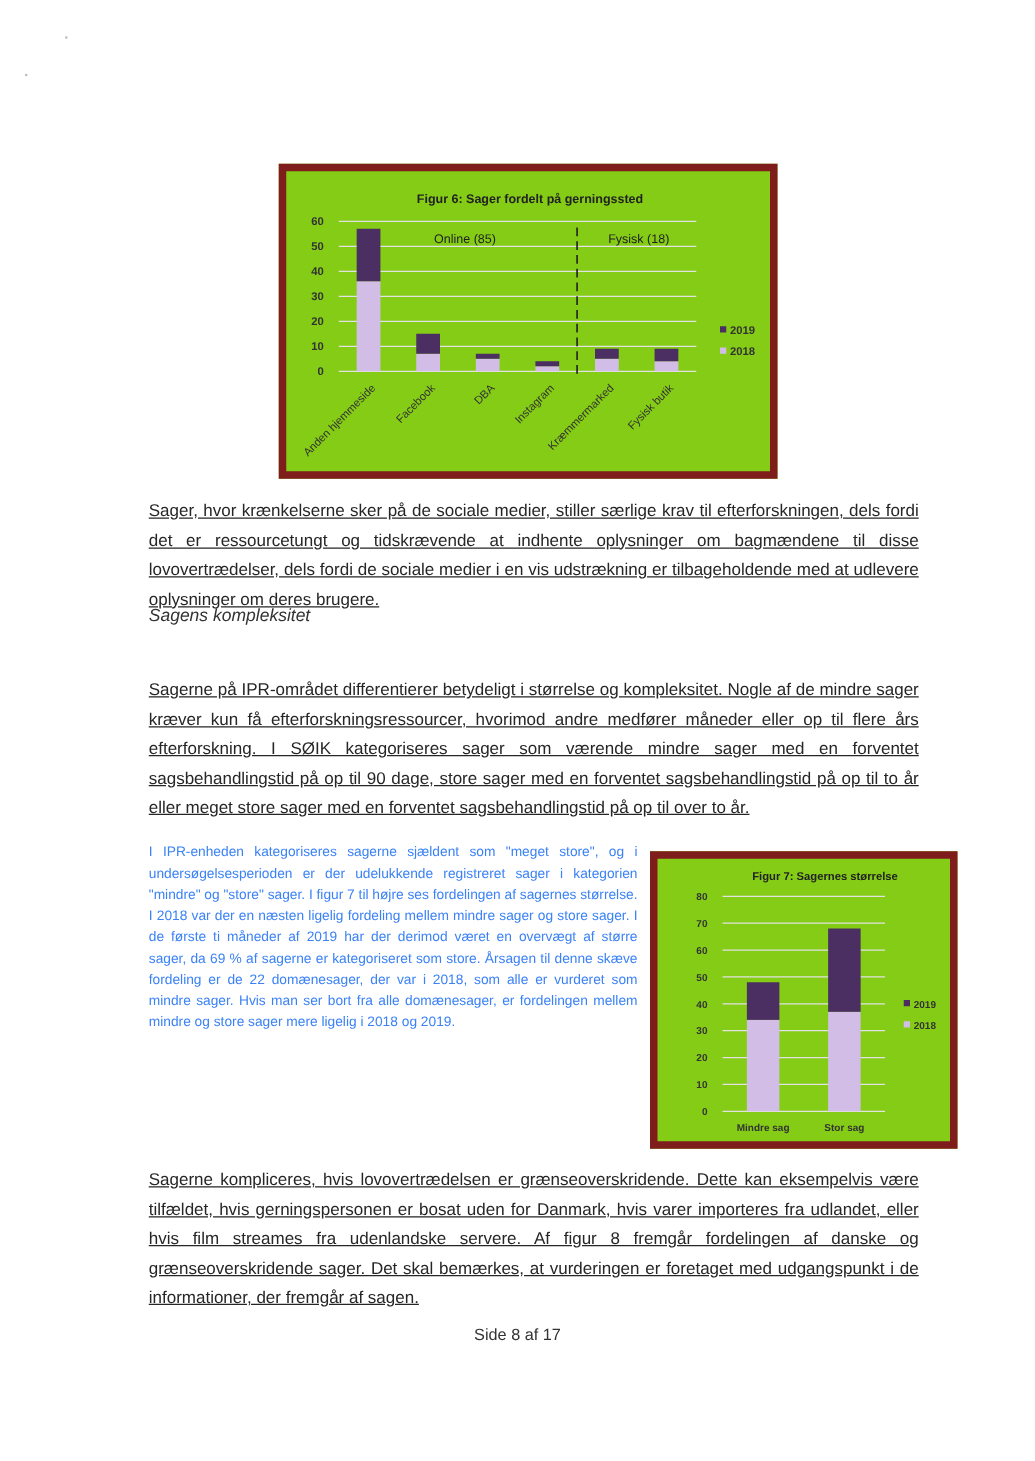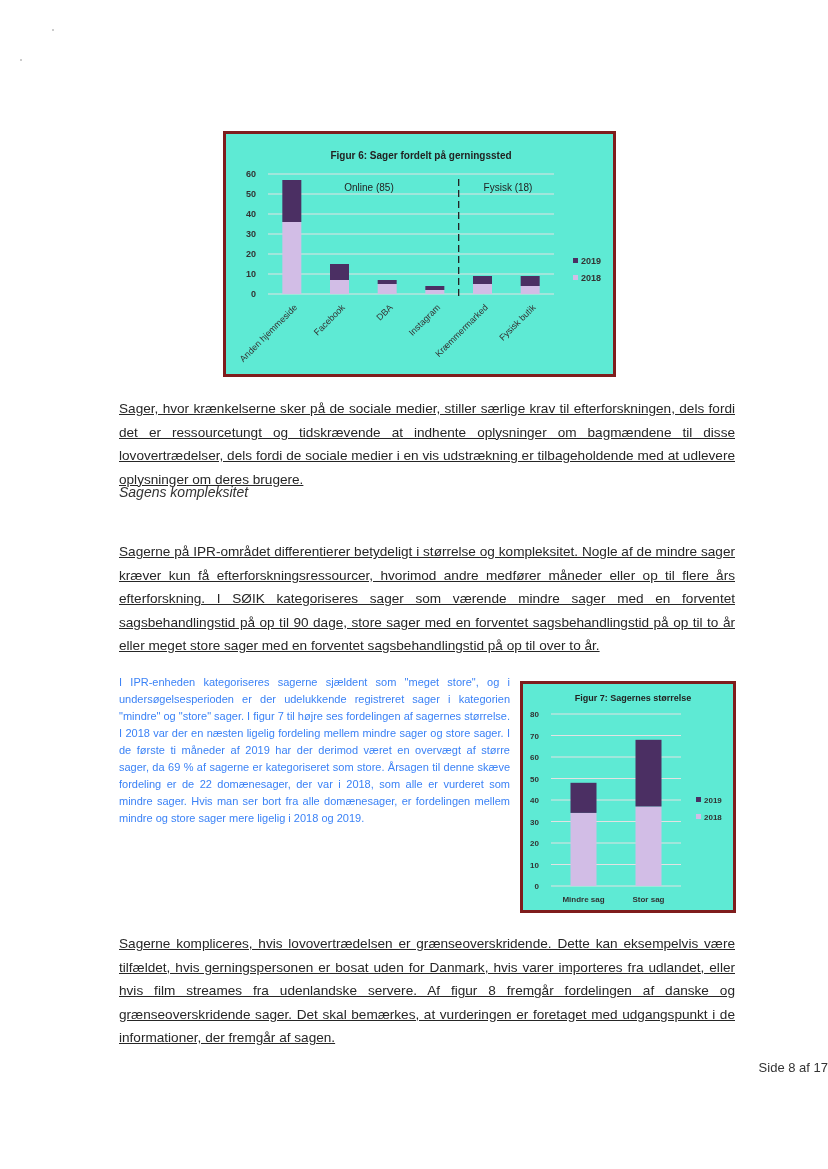--- a/index.html
+++ b/index.html
@@ -4,22 +4,22 @@
 <style>
   html, body { margin: 0; padding: 0; background: #ffffff; }
   body { width: 828px; height: 1169px; position: relative; overflow: hidden;
          font-family: "Liberation Sans", sans-serif; color: #222; }
   .speck { position: absolute; width: 2px; height: 2px; background: #bbb; border-radius: 1px; }
   .para { position: absolute; left: 119px; width: 616px; font-size: 13.6px; line-height: 23.5px;
           text-align: justify; color: #262626; text-decoration: underline; }
   .heading { position: absolute; left: 119px; top: 484px; font-size: 14px; font-style: italic; color: #333; }
   .left-para { position: absolute; left: 119px; top: 674px; width: 391px; font-size: 11px;
                line-height: 17px; text-align: justify; color: #3b82f6; }
-  .footer { position: absolute; top: 1060px; left: 0; width: 828px; text-align: right; font-size: 13px; color: #333; }
-  .chart-box { position: absolute; background: #5eead4; border: 3px solid #7f1d1d; }
+  .footer { position: absolute; top: 1060px; left: 0; width: 828px; text-align: center; font-size: 13px; color: #333; }
+  .chart-box { position: absolute; background: #84cc16; border: 6px solid #7f1d1d; }
   svg text { font-family: "Liberation Sans", sans-serif; }
 </style>
 </head>
 <body>
 
 <div class="speck" style="left:52px;top:29px;"></div>
 <div class="speck" style="left:20px;top:59px;"></div>
 
 <div class="chart-box" style="left:223px;top:131px;width:387px;height:240px;">
   <svg id="fig6" width="387" height="240">
@@ -67,21 +67,21 @@
 </div>
 
 <p class="para" style="top:397px;margin:0;">Sager, hvor krænkelserne sker på de sociale medier, stiller særlige krav til efterforskningen, dels fordi det er ressourcetungt og tidskrævende at indhente oplysninger om bagmændene til disse lovovertrædelser, dels fordi de sociale medier i en vis udstrækning er tilbageholdende med at udlevere oplysninger om deres brugere.</p>
 
 <div class="heading">Sagens kompleksitet</div>
 
 <p class="para" style="top:540px;margin:0;">Sagerne på IPR-området differentierer betydeligt i størrelse og kompleksitet. Nogle af de mindre sager kræver kun få efterforskningsressourcer, hvorimod andre medfører måneder eller op til flere års efterforskning. I SØIK kategoriseres sager som værende mindre sager med en forventet sagsbehandlingstid på op til 90 dage, store sager med en forventet sagsbehandlingstid på op til to år eller meget store sager med en forventet sagsbehandlingstid på op til over to år.</p>
 
 <p class="left-para" style="margin:0;">I IPR-enheden kategoriseres sagerne sjældent som "meget store", og i undersøgelsesperioden er der udelukkende registreret sager i kategorien "mindre" og "store" sager. I figur 7 til højre ses fordelingen af sagernes størrelse. I 2018 var der en næsten ligelig fordeling mellem mindre sager og store sager. I de første ti måneder af 2019 har der derimod været en overvægt af større sager, da 69 % af sagerne er kategoriseret som store. Årsagen til denne skæve fordeling er de 22 domænesager, der var i 2018, som alle er vurderet som mindre sager. Hvis man ser bort fra alle domænesager, er fordelingen mellem mindre og store sager mere ligelig i 2018 og 2019.</p>
 
-<div class="chart-box" style="left:520px;top:681px;width:210px;height:226px;">
+<div class="chart-box" style="left:520px;top:681px;width:210px;height:226px;padding-left:24px;">
   <svg id="fig7" width="210" height="226">
       <text x="110" y="17" text-anchor="middle" font-size="9" font-weight="bold" fill="#222">Figur 7: Sagernes størrelse</text>
       <line x1="28" x2="158" y1="202" y2="202" stroke="#e2e2e2" stroke-width="1"></line>
       <text x="16" y="205" text-anchor="end" font-size="8" font-weight="bold" fill="#333">0</text>
       <line x1="28" x2="158" y1="180.5" y2="180.5" stroke="#e2e2e2" stroke-width="1"></line>
       <text x="16" y="183.5" text-anchor="end" font-size="8" font-weight="bold" fill="#333">10</text>
       <line x1="28" x2="158" y1="159" y2="159" stroke="#e2e2e2" stroke-width="1"></line>
       <text x="16" y="162" text-anchor="end" font-size="8" font-weight="bold" fill="#333">20</text>
       <line x1="28" x2="158" y1="137.5" y2="137.5" stroke="#e2e2e2" stroke-width="1"></line>
       <text x="16" y="140.5" text-anchor="end" font-size="8" font-weight="bold" fill="#333">30</text>

